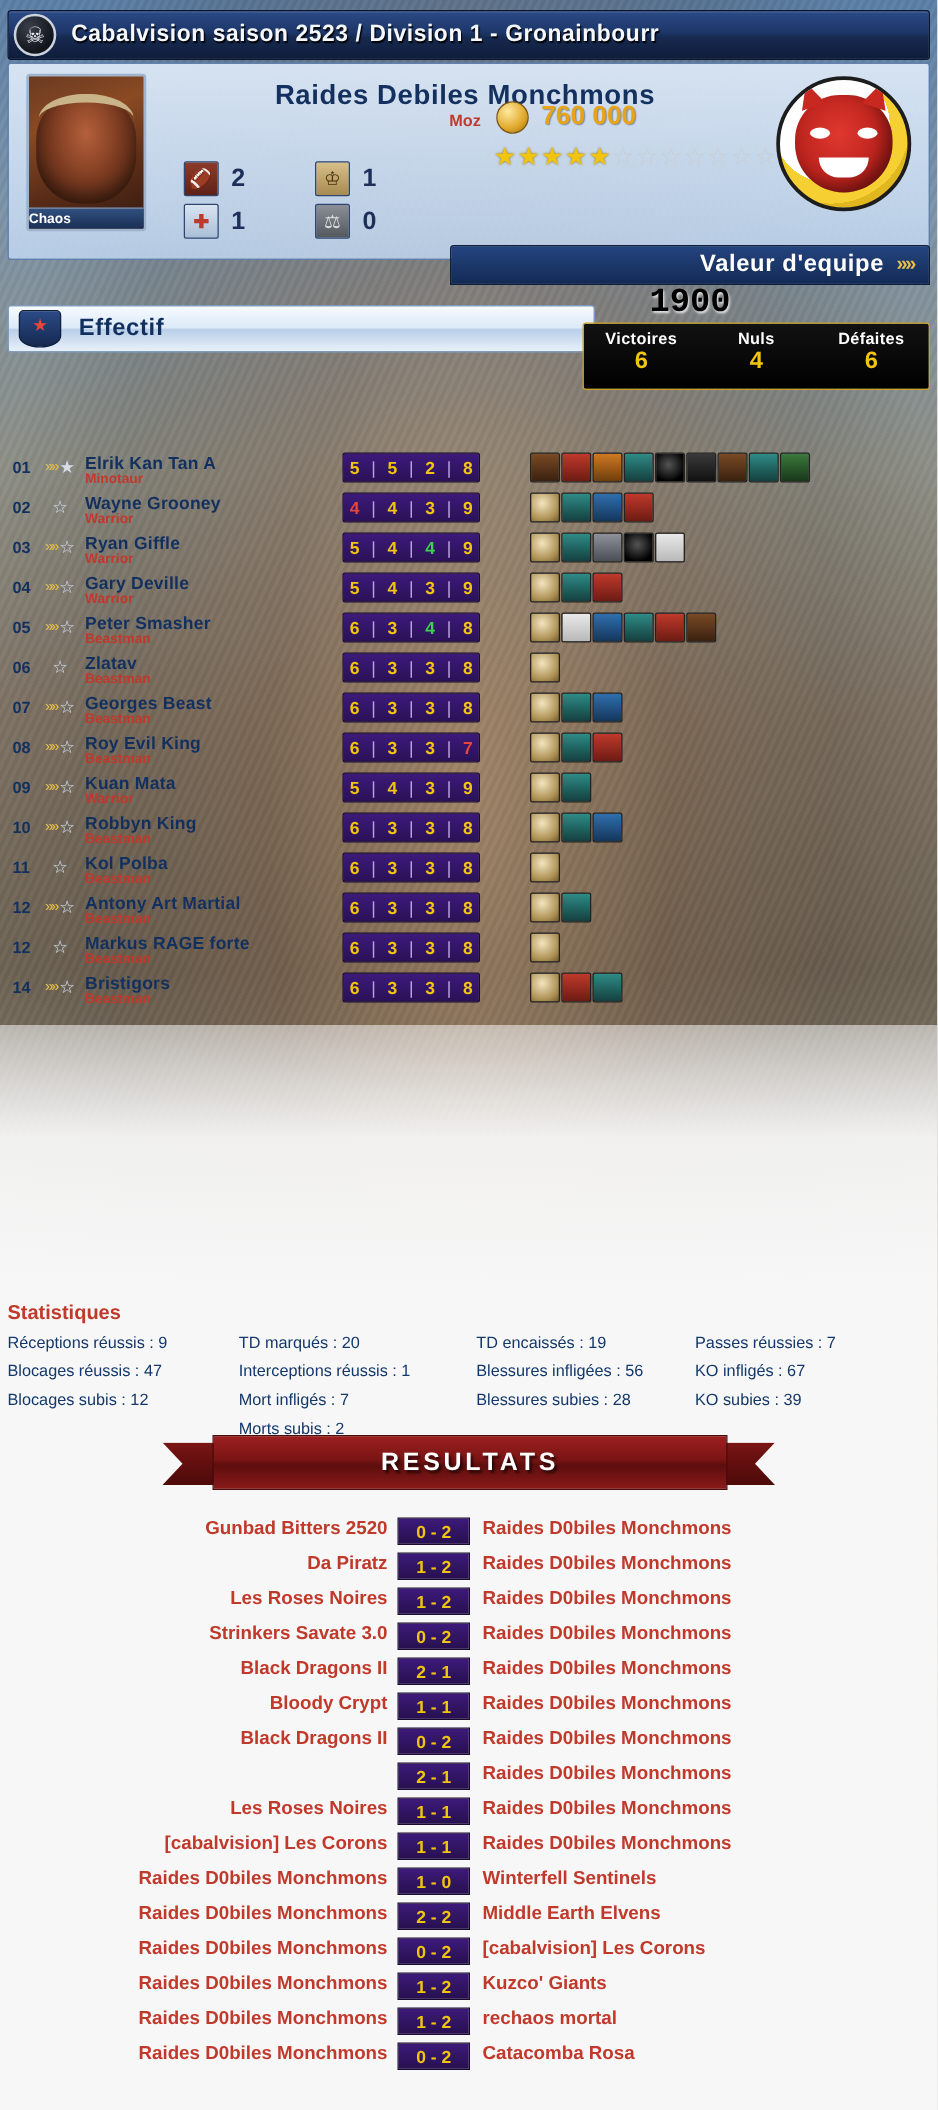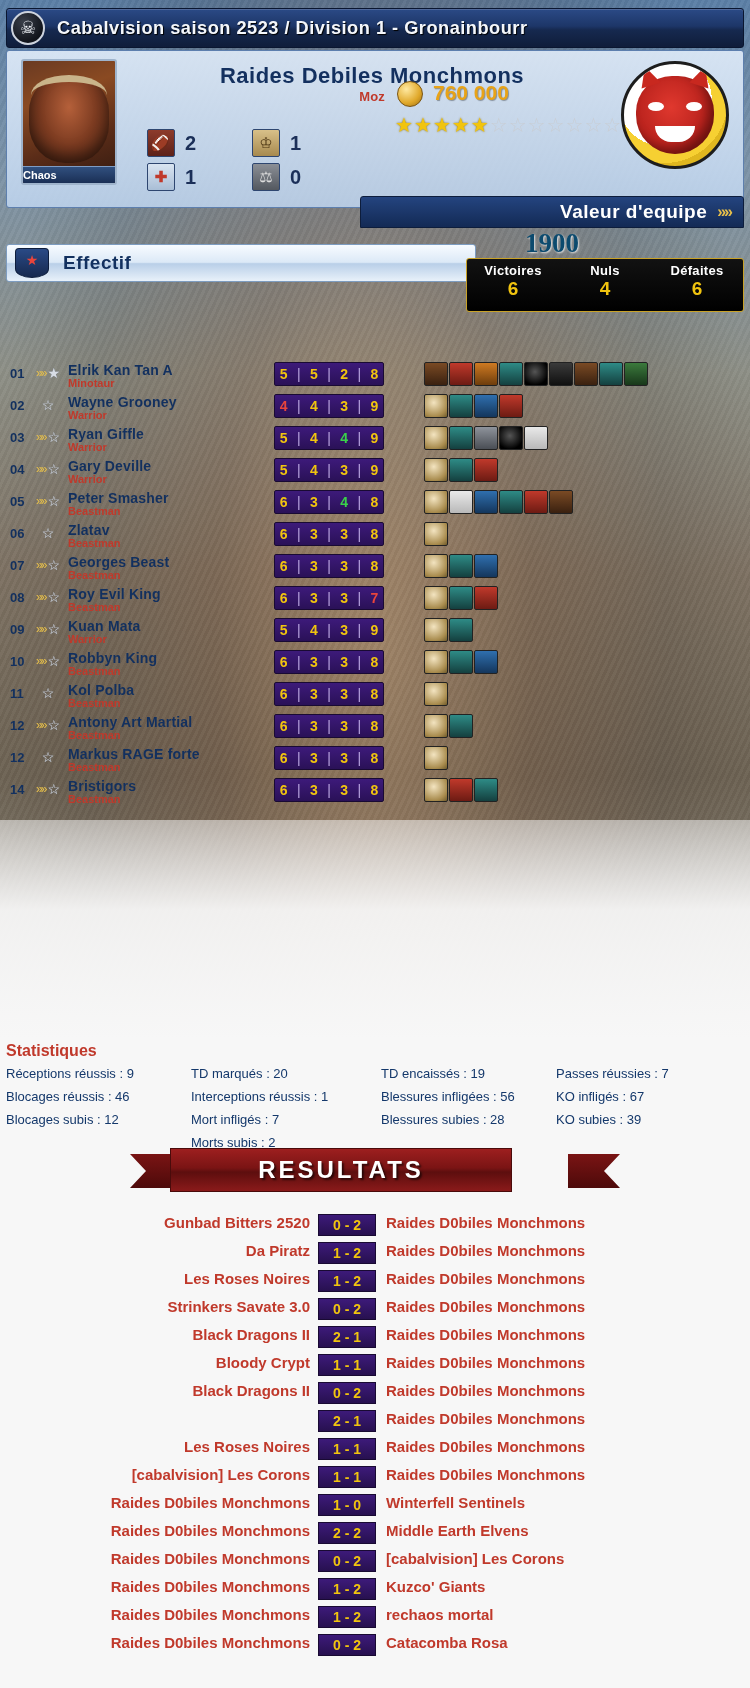--- a/index.html
+++ b/index.html
@@ -169,23 +169,23 @@
     border-radius: 3px 3px 0 0;
     display:flex; align-items:center; justify-content:flex-end;
     padding-right:12px;
     color:#fff; font-size:19px; font-weight:bold;
     font-family:"Liberation Sans Narrow","Liberation Sans",sans-serif;
     letter-spacing:.5px;
   }
   .chevrons { margin-left:10px; color:#e8c04a; font-size:16px; letter-spacing:-2px;}
   .tvval {
     position:absolute; left:360px; top:228px; width:384px;
-    text-align:center; color:#0c4a6e; font-size:27px; font-weight:bold;
+    text-align:center; color:#000000; font-size:27px; font-weight:bold;
     text-shadow: 1px 1px 2px rgba(255,255,255,.8);
-    font-family:Liberation Serif, serif;
+    font-family:Liberation Mono, monospace;
   }
 
   
   .effectif {
     position:absolute; left:6px; top:244px; width:470px; height:38px;
     background: linear-gradient(to bottom, #f7fbff 0%, #dce9f7 48%, #b9cfe8 52%, #e8f1fa 100%);
     border:1px solid #7d9cc0; border-radius:3px;
     display:flex; align-items:center;
   }
   .effectif .shield {
@@ -278,25 +278,25 @@
     display:grid; grid-template-columns: 185px 190px 175px 185px;
     row-gap:8px;
     color:#14386b; font-size:13px;
   }
 
   
   .res-banner {
     position:absolute; left:130px; top:1148px; width:490px; height:48px;
   }
   .res-banner .mid {
-    position:absolute; left:40px; top:0; width:342px; height:44px;
+    position:absolute; left:40px; top:0; width:412px; height:44px;
     background: linear-gradient(to bottom,#9d1f1f 0%, #7a1414 45%, #5d0e0e 55%, #8a1a1a 100%);
     border:1px solid #4a0b0b;
     display:flex; align-items:center; justify-content:center;
-    color:#fff; font-size:24px; font-weight:bold; letter-spacing:3px;
+    color:#fff; font-size:20px; font-weight:bold; letter-spacing:3px;
     text-shadow:2px 2px 2px rgba(0,0,0,.6);
     font-family:"Liberation Sans Narrow","Liberation Sans",sans-serif;
   }
   .res-banner .tail-l, .res-banner .tail-r {
     position:absolute; top:6px; width:52px; height:34px;
     background: linear-gradient(to bottom,#7a1414,#4d0a0a);
   }
   .res-banner .tail-l { left:0;  clip-path: polygon(0 0, 100% 0, 100% 100%, 0 100%, 16px 50%); }
   .res-banner .tail-r { right:0; clip-path: polygon(0 0, 100% 0, calc(100% - 16px) 50%, 100% 100%, 0 100%); }
 
@@ -737,21 +737,21 @@
         </span>
       </div>
     </div>
 
   <div class="stats-title">Statistiques</div>
   <div class="stats-grid" id="stats-grid">
       <div>Réceptions réussis : 9</div>
       <div>TD marqués : 20</div>
       <div>TD encaissés : 19</div>
       <div>Passes réussies : 7</div>
-      <div>Blocages réussis : 46</div>
+      <div>Blocages réussis : 47</div>
       <div>Interceptions réussis : 1</div>
       <div>Blessures infligées : 56</div>
       <div>KO infligés : 67</div>
       <div>Blocages subis : 12</div>
       <div>Mort infligés : 7</div>
       <div>Blessures subies : 28</div>
       <div>KO subies : 39</div>
       <div></div>
       <div>Morts subis : 2</div>
       <div></div>

